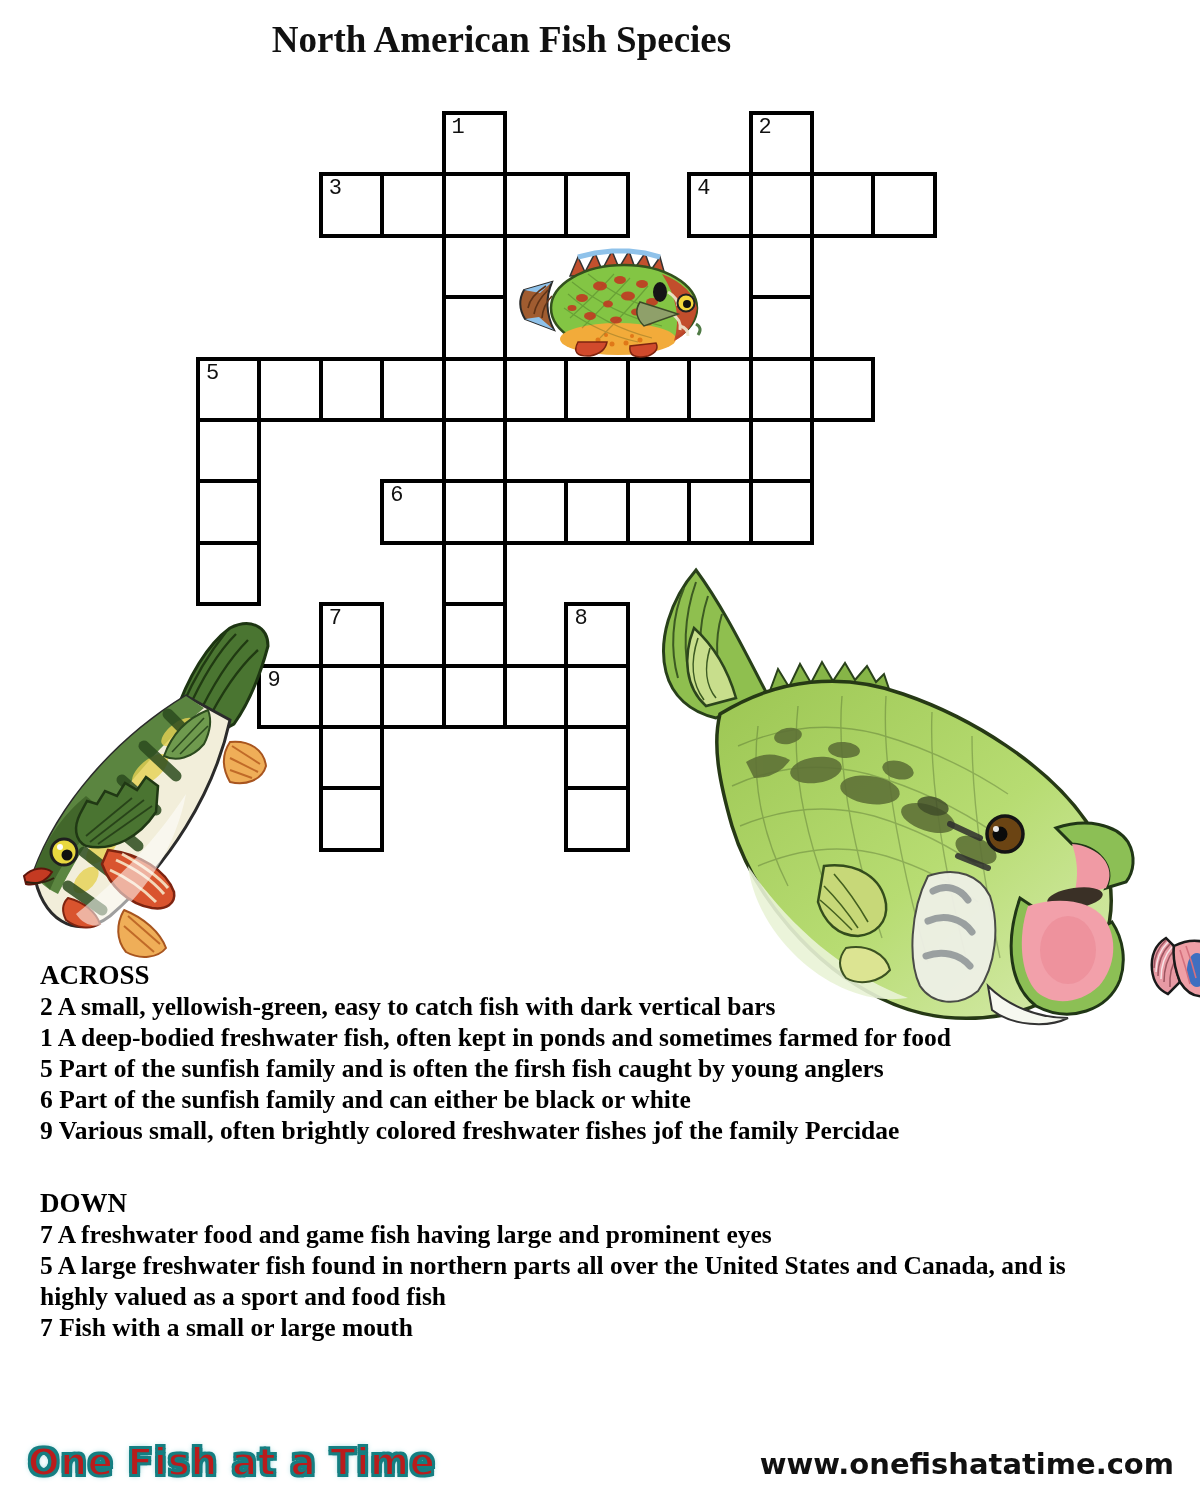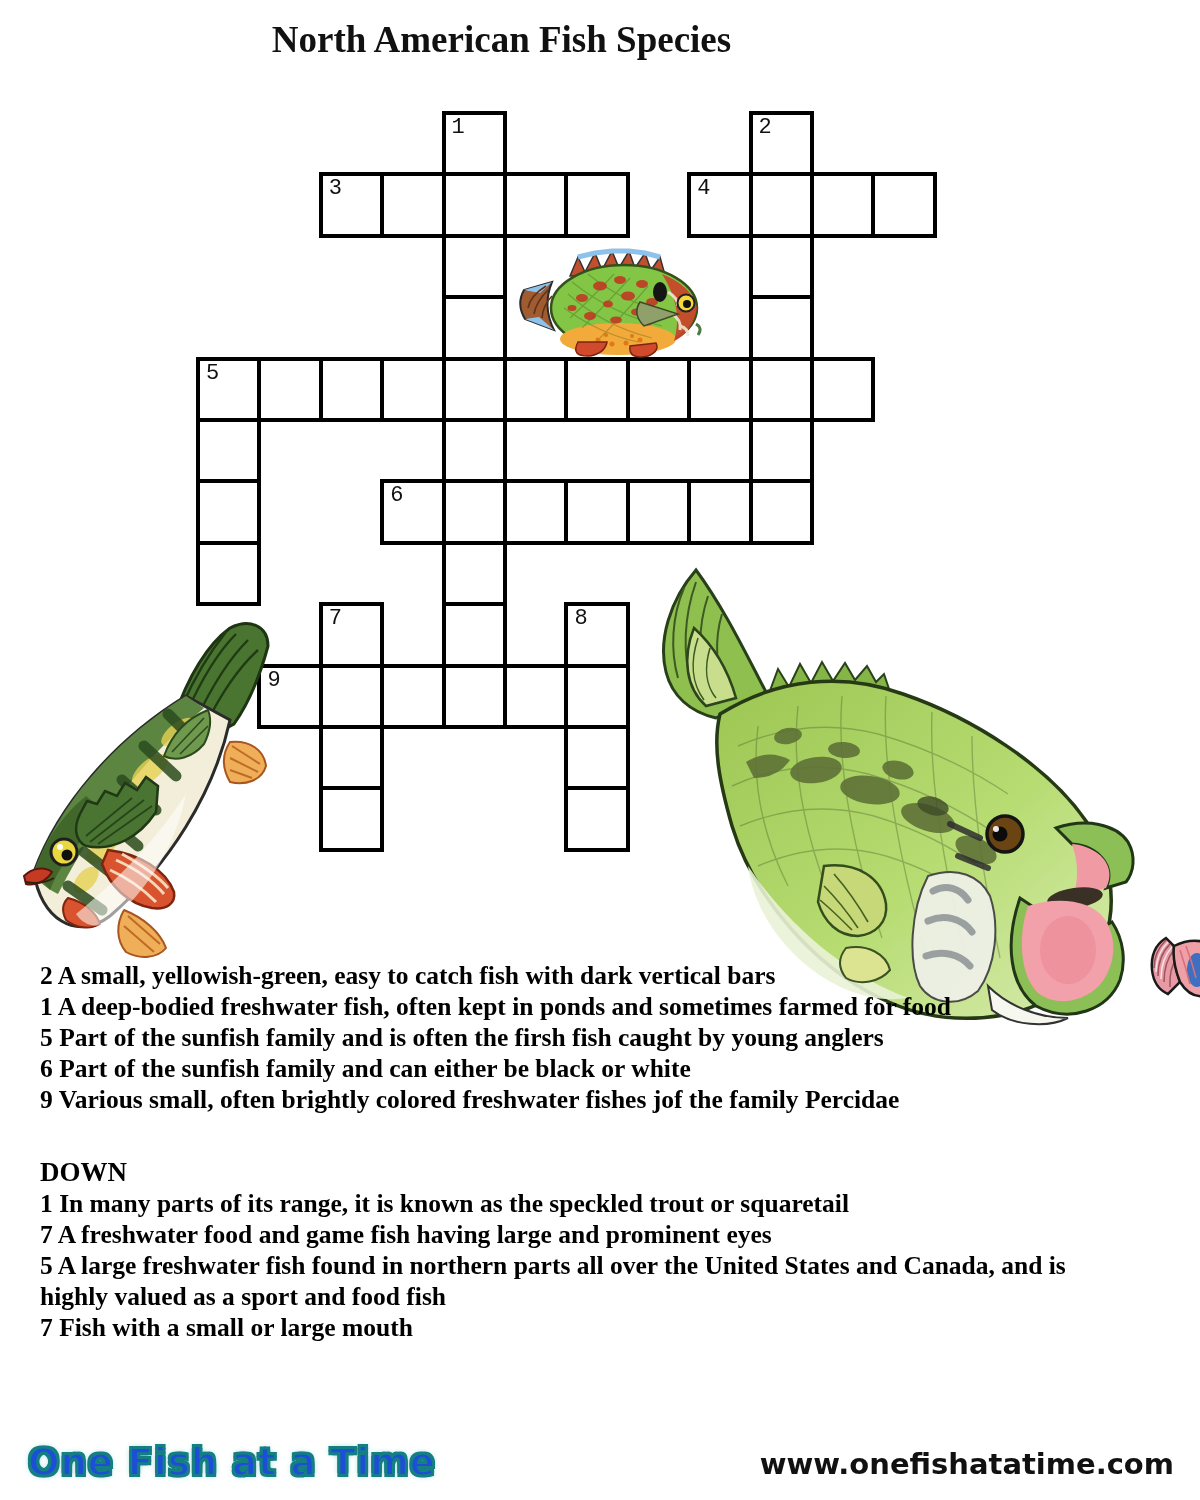--- a/index.html
+++ b/index.html
@@ -12,21 +12,21 @@
   .cell{position:absolute;box-sizing:border-box;border:4px solid #000;background:#fff;}
   .cellnum{position:absolute;top:1px;left:6px;font-family:"Liberation Mono", monospace;
            font-size:22px;color:#111;line-height:24px;}
   .fish{position:absolute;z-index:2;}
   .clues{position:absolute;left:40px;top:960px;width:1156px;z-index:3;color:#000;}
   .clue-heading{font-weight:bold;font-size:27px;line-height:31px;white-space:nowrap;}
   .clue-line{font-weight:bold;font-size:25.5px;line-height:31px;white-space:nowrap;}
   .clue-block + .clue-block{margin-top:42px;}
   .footer-logo{position:absolute;left:28px;top:1441px;z-index:3;
     font-family:"DejaVu Sans", sans-serif;font-weight:bold;font-size:37px;letter-spacing:1px;
-    color:#1d4ed8;-webkit-text-stroke:2px #157f82;
+    color:#b91c1c;-webkit-text-stroke:2px #157f82;
     text-shadow:-2px -2px 0 #157f82, 2px -2px 0 #157f82, -2px 2px 0 #157f82, 2px 2px 0 #157f82,
                 0 0 6px #63c3c9;}
   .footer-url{position:absolute;right:26px;top:1447px;z-index:3;
     font-family:"DejaVu Sans", sans-serif;font-weight:bold;font-size:29px;color:#111;}
 </style>
 </head>
 <body>
 
 <div class="page">
 
@@ -317,29 +317,29 @@
     <path d="M30,14 Q46,6 60,10 L60,64 Q46,66 36,50 Q28,30 30,14 Z" fill="#ef9fa6" stroke="#1a1a1a" stroke-width="2.5"></path>
     <ellipse cx="53" cy="38" rx="10" ry="17" fill="#3f6fc0"></ellipse>
     <g stroke="#d4707e" stroke-width="1.6" fill="none">
         <path d="M36,18 Q42,36 46,52"></path>
         <path d="M42,14 Q48,30 52,46"></path>
       </g>
   </svg>
 
   <div class="clues">
       <div class="clue-block">
+        <div class="clue-heading">ACROSS</div>
         <div class="clue-line">2 A small, yellowish-green, easy to catch fish with dark vertical bars</div>
         <div class="clue-line">1 A deep-bodied freshwater fish, often kept in ponds and sometimes farmed for food</div>
         <div class="clue-line">5 Part of the sunfish family and is often the firsh fish caught by young anglers</div>
         <div class="clue-line">6 Part of the sunfish family and can either be black or white</div>
         <div class="clue-line">9 Various small, often brightly colored freshwater fishes jof the family Percidae</div>
       </div>
       <div class="clue-block">
         <div class="clue-heading">DOWN</div>
-        <div class="clue-line">1 In many parts of its range, it is known as the speckled trout or squaretail</div>
         <div class="clue-line">7 A freshwater food and game fish having large and prominent eyes</div>
         <div class="clue-line">5 A large freshwater fish found in northern parts all over the United States and Canada, and is</div>
         <div class="clue-line">highly valued as a sport and food fish</div>
         <div class="clue-line">7 Fish with a small or large mouth</div>
       </div>
     </div>
 
   <div class="footer-logo">One Fish at a Time</div>
   <div class="footer-url">www.onefishatatime.com</div>
 

